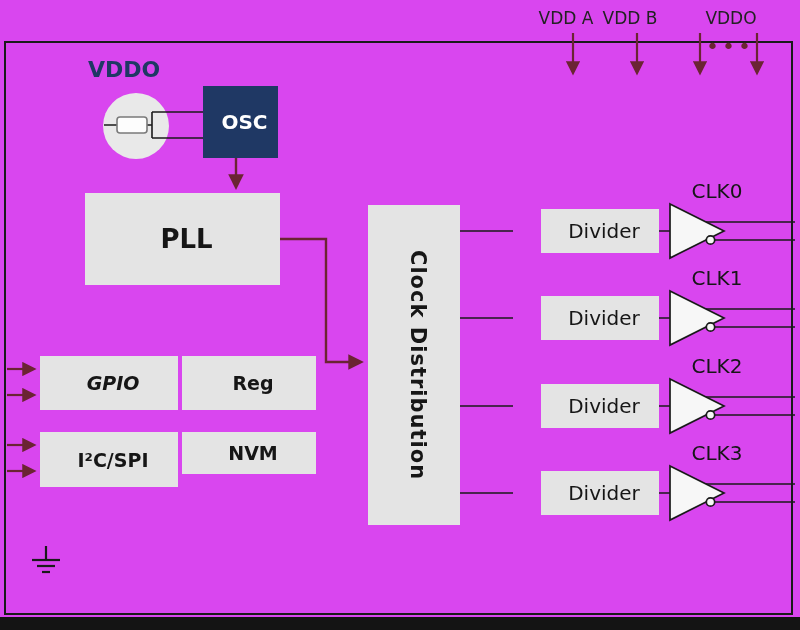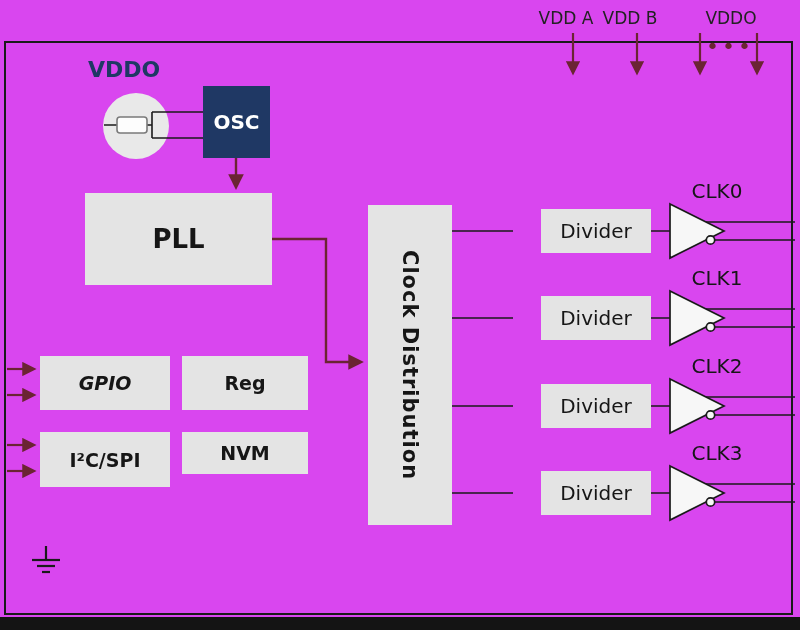--- a/index.html
+++ b/index.html
@@ -9,21 +9,21 @@
     font-family:"DejaVu Sans","Liberation Sans",sans-serif;
     color:#161616;
   }
   .chip-outline{
     position:absolute;left:4px;top:41px;width:789px;height:574px;
     border:2.5px solid #1a1a1a;box-sizing:border-box;background:transparent;
   }
   .box{
     position:absolute;background:#e4e4e4;
     display:flex;align-items:center;justify-content:center;
-    font-weight:700;font-size:19px;color:#161616;text-align:center;
+    font-weight:700;font-size:19px;color:#161616;text-align:center;padding-left:8px;
   }
   .box.dark{background:#1f3864;color:#ffffff;font-size:20px;}
   .box.big{font-size:26px;}
   .box.thin{font-weight:400;font-size:20px;margin-left:28px;}
   .vtext{
     writing-mode:vertical-rl;text-orientation:mixed;
     font-weight:700;font-size:21px;letter-spacing:1px;
   }
   .toplabel{
     position:absolute;font-size:17px;color:#222222;

